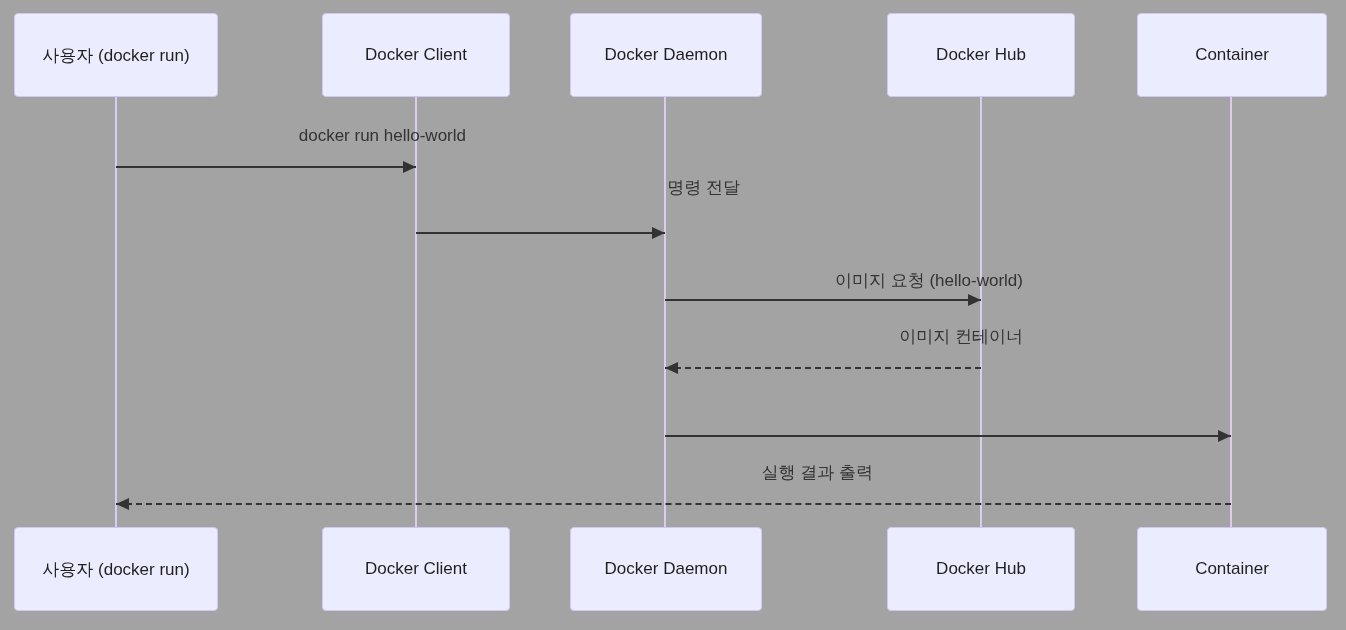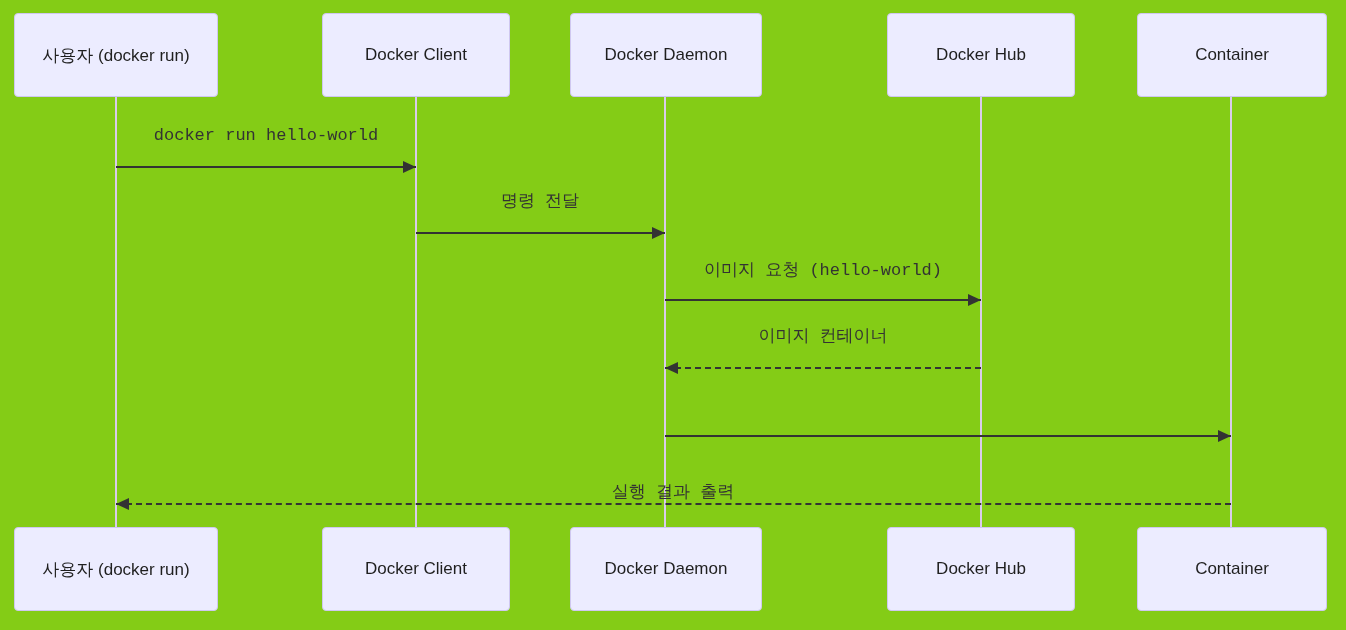--- a/index.html
+++ b/index.html
@@ -1,20 +1,20 @@
 <!DOCTYPE html>
 <html><head>
 <meta charset="utf-8">
 <style>
   html, body { margin: 0; padding: 0; background: #ffffff; }
   .diagram {
     position: relative;
     width: 1346px;
     height: 630px;
-    background: #84cc16;
+    background: #a3a3a3;
     font-family: "Liberation Sans", sans-serif;
     overflow: hidden;
   }
   .actor-box {
     position: absolute;
     height: 84px;
     background: #ECECFF;
     border: 1px solid #CFC8F0;
     border-radius: 4px;
     box-sizing: border-box;
@@ -32,25 +32,24 @@
     top: 97px;
     height: 430px;
     width: 2px;
     background: #D9CCEC;
   }
   .msg-label {
     position: absolute;
     width: 400px;
     height: 24px;
     line-height: 24px;
-    text-align: center;
+    text-align: right;
     font-size: 17px;
     color: #333333;
     white-space: nowrap;
-    font-family: Liberation Mono, monospace;
   }
   .msg-line {
     position: absolute;
     height: 0;
     border-top: 2px solid #333333;
   }
   .msg-line.dashed { border-top-style: dashed; }
   .arrow-right, .arrow-left {
     position: absolute;
     width: 0;
@@ -81,32 +80,32 @@
   <div class="actor-box bottom" style="left:14px;width:204px;">사용자 (docker run)</div>
   <div class="actor-box bottom" style="left:322px;width:188px;">Docker Client</div>
   <div class="actor-box bottom" style="left:570px;width:192px;">Docker Daemon</div>
   <div class="actor-box bottom" style="left:887px;width:188px;">Docker Hub</div>
   <div class="actor-box bottom" style="left:1137px;width:190px;">Container</div>
 
   <div class="msg-label" style="left:66px;top:124px;">docker run hello-world</div>
   <div class="msg-line" style="left:116px;width:300px;top:166px;"></div>
   <div class="arrow-right" style="left:403px;top:161px;"></div>
 
-  <div class="msg-label" style="left:340px;top:190px;">명령 전달</div>
+  <div class="msg-label" style="left:340px;top:176px;">명령 전달</div>
   <div class="msg-line" style="left:416px;width:249px;top:232px;"></div>
   <div class="arrow-right" style="left:652px;top:227px;"></div>
 
-  <div class="msg-label" style="left:623px;top:259px;">이미지 요청 (hello-world)</div>
+  <div class="msg-label" style="left:623px;top:269px;">이미지 요청 (hello-world)</div>
   <div class="msg-line" style="left:665px;width:316px;top:299px;"></div>
   <div class="arrow-right" style="left:968px;top:294px;"></div>
 
   <div class="msg-label" style="left:623px;top:325px;">이미지 컨테이너</div>
   <div class="msg-line dashed" style="left:665px;width:316px;top:367px;"></div>
   <div class="arrow-left" style="left:665px;top:362px;"></div>
 
   <div class="msg-line" style="left:665px;width:566px;top:435px;"></div>
   <div class="arrow-right" style="left:1218px;top:430px;"></div>
 
-  <div class="msg-label" style="left:473px;top:461px;margin-top:20px;">실행 결과 출력</div>
+  <div class="msg-label" style="left:473px;top:461px;">실행 결과 출력</div>
   <div class="msg-line dashed" style="left:116px;width:1115px;top:503px;"></div>
   <div class="arrow-left" style="left:116px;top:498px;"></div>
 
 </div>
 
 </body></html>

